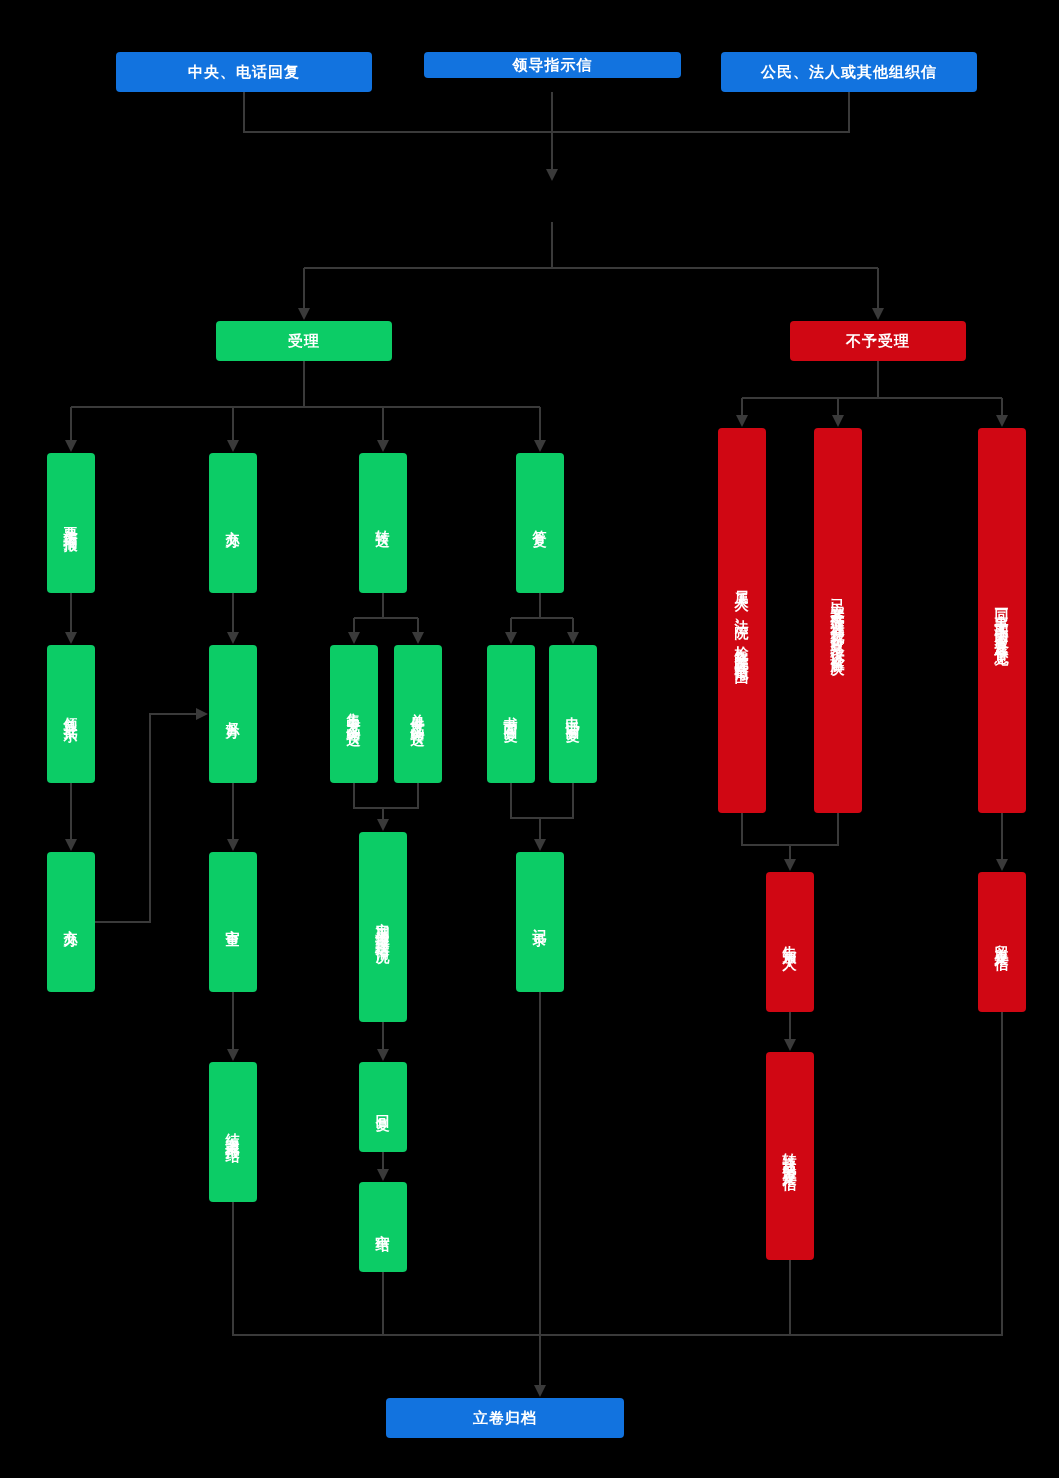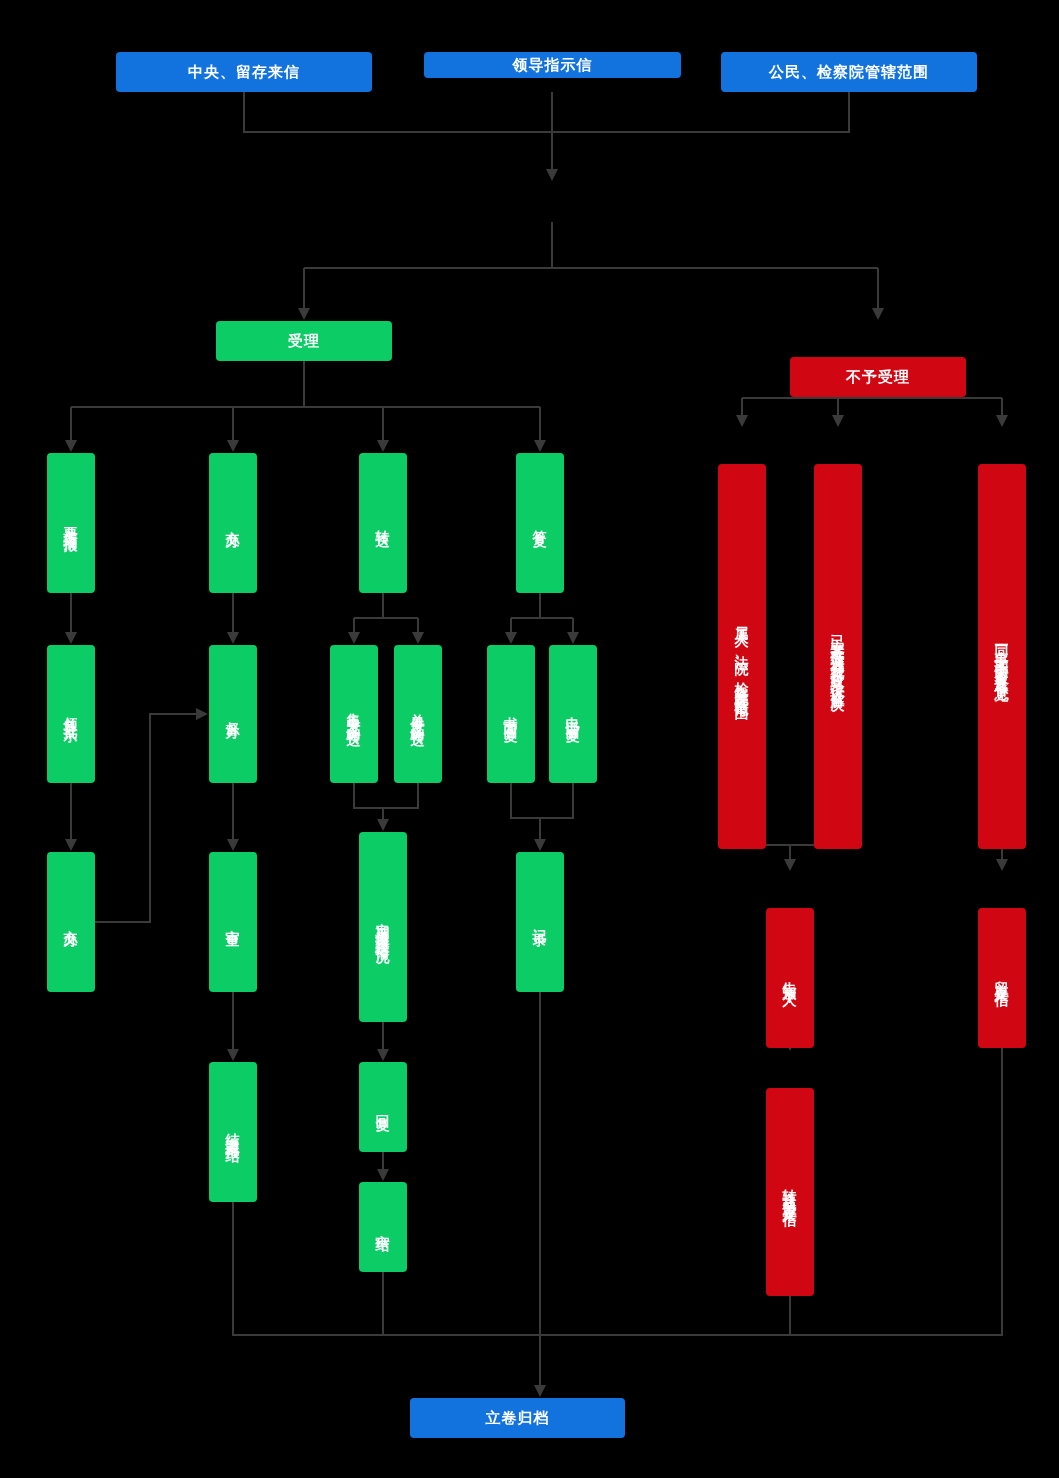--- a/index.html
+++ b/index.html
@@ -27,21 +27,21 @@
   .h { font-size: 15px; letter-spacing: 1px; }
   .v {
     writing-mode: vertical-rl;
     text-orientation: upright;
     font-size: 14px;
     letter-spacing: 4px;
     line-height: 1;
   }
   .blue  { background: var(--blue, #1273df); }
   .green { background: var(--green, #0ccc66); }
-  .red   { background: var(--red, #d00713); margin-top: 36px; }
+  .red   { background: var(--red, #d00713); }
 </style>
 </head>
 <body>
 
 <div id="canvas">
 
   <svg id="edges-svg" width="1059" height="1478" viewBox="0 0 1059 1478">
     <defs>
       <marker id="arr" markerUnits="userSpaceOnUse" markerWidth="12" markerHeight="12" refX="9" refY="6" orient="auto">
         <path d="M0,0 L12,6 L0,12 Z" style="fill:var(--line,#3a3a3a)"></path>
@@ -86,23 +86,23 @@
       <path class="edge" marker-end="url(#arr)" d="M742,398 V424"></path>
       <path class="edge" marker-end="url(#arr)" d="M838,398 V424"></path>
       <path class="edge" marker-end="url(#arr)" d="M1002,398 V424"></path>
       <path class="edge" marker-end="url(#arr)" d="M790,845 V868"></path>
       <path class="edge" marker-end="url(#arr)" d="M790,1012 V1048"></path>
       <path class="edge" marker-end="url(#arr)" d="M1002,813 V868"></path>
       <path class="edge" marker-end="url(#arr)" d="M540,1335 V1394"></path>
     </g>
   </svg>
 
-  <div class="node h blue" style="left:116px;top:52px;width:256px;height:40px">中央、留存来信</div>
+  <div class="node h blue" style="left:116px;top:52px;width:256px;height:40px">中央、电话回复</div>
   <div class="node h blue" style="left:424px;top:52px;width:257px;height:26px">领导指示信</div>
-  <div class="node h blue" style="left:721px;top:52px;width:256px;height:40px">公民、检察院管辖范围</div>
+  <div class="node h blue" style="left:721px;top:52px;width:256px;height:40px">公民、法人或其他组织信</div>
 
 
   <div class="node h green" style="left:216px;top:321px;width:176px;height:40px">受理</div>
   <div class="node h red" style="left:790px;top:321px;width:176px;height:40px">不予受理</div>
 
   <div class="node v green" style="left:47px;top:453px;width:48px;height:140px">要信摘报</div>
   <div class="node v green" style="left:209px;top:453px;width:48px;height:140px">交办</div>
   <div class="node v green" style="left:359px;top:453px;width:48px;height:140px">转送</div>
   <div class="node v green" style="left:516px;top:453px;width:48px;height:140px">答复</div>
 
@@ -122,15 +122,15 @@
   <div class="node v green" style="left:359px;top:1062px;width:48px;height:90px">回复</div>
   <div class="node v green" style="left:359px;top:1182px;width:48px;height:90px">审结</div>
 
   <div class="node v red" style="left:718px;top:428px;width:48px;height:385px">属人大、法院、检察院管辖范围</div>
   <div class="node v red" style="left:814px;top:428px;width:48px;height:385px">已立案或应通过仲裁行政复议诉讼解决</div>
   <div class="node v red" style="left:978px;top:428px;width:48px;height:385px">同一事实理由不服复核意见</div>
   <div class="node v red" style="left:766px;top:872px;width:48px;height:140px">告知本人</div>
   <div class="node v red" style="left:766px;top:1052px;width:48px;height:208px">转送或留存来信</div>
   <div class="node v red" style="left:978px;top:872px;width:48px;height:140px">留存来信</div>
 
-  <div class="node h blue" style="left:410px;top:1398px;width:215px;height:40px">立卷归档</div>
+  <div class="node h blue" style="left:386px;top:1398px;width:238px;height:40px">立卷归档</div>
 
 </div>
 
 </body></html>

